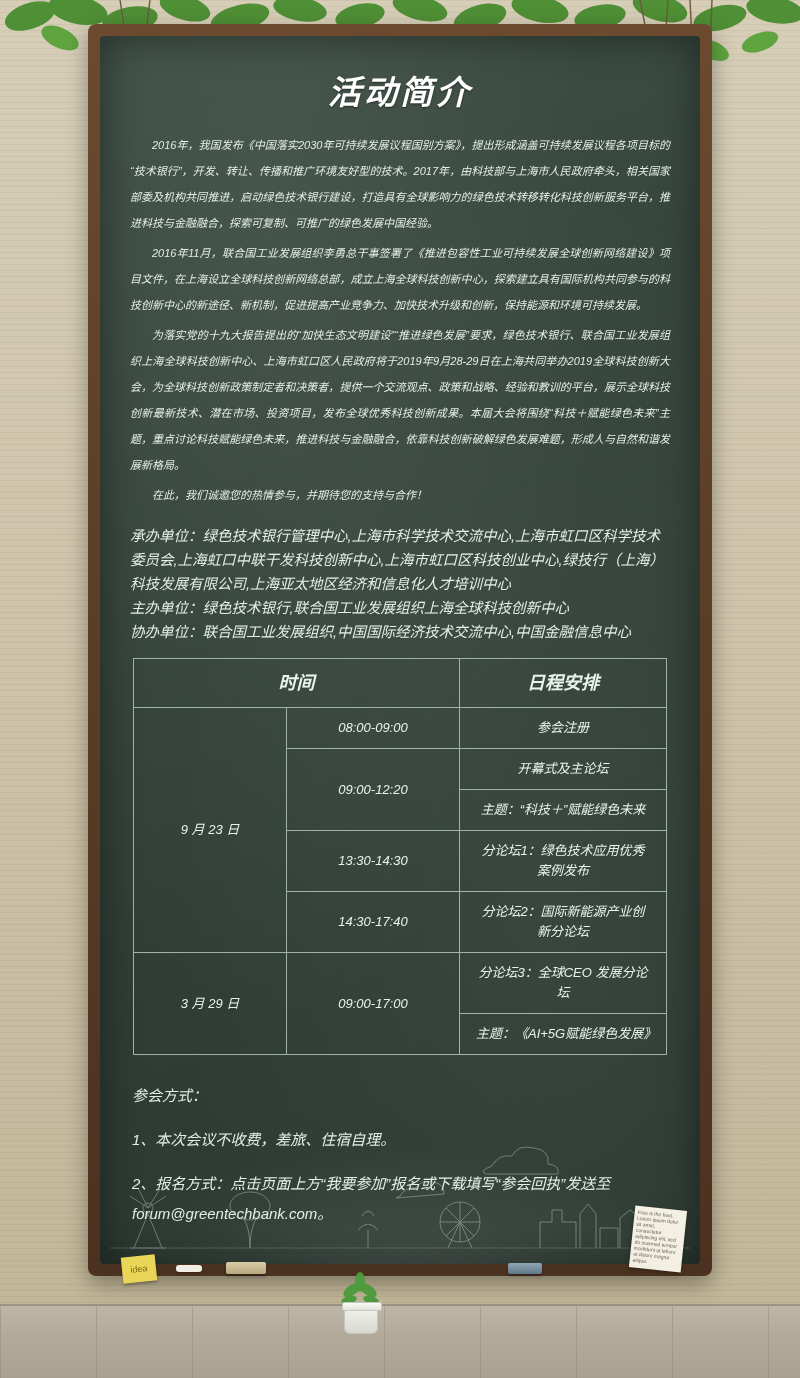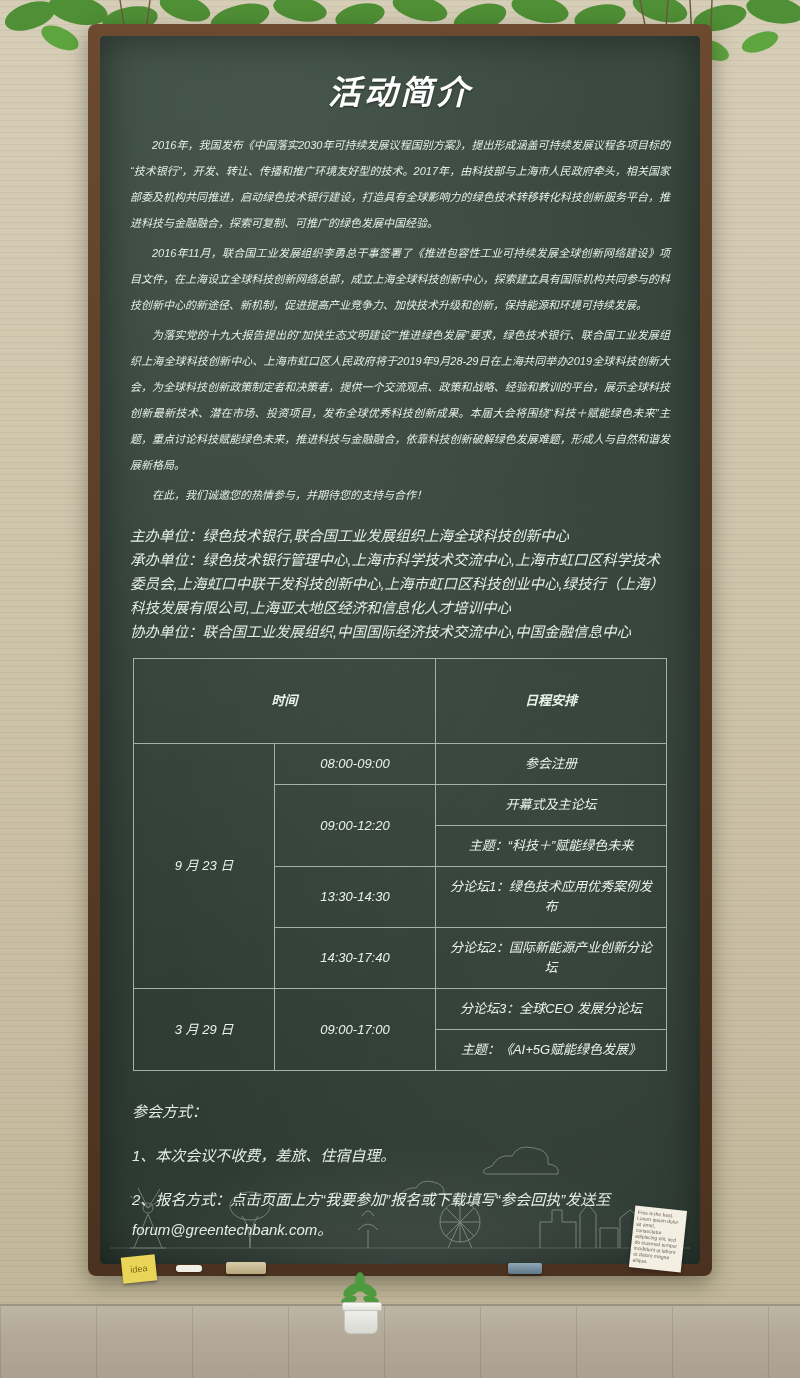--- a/index.html
+++ b/index.html
@@ -71,24 +71,24 @@
   }
   .meta-block{margin-top:16px;margin-bottom:14px;}
   
   table.schedule{
     border-collapse:collapse;width:534px;margin:10px auto 0 auto;
     font-size:13px;color:#e9f3ea;
   }
   table.schedule th, table.schedule td{
     border:1px solid #9fb3a6;
     text-align:center;vertical-align:middle;
-    padding:10px 10px;
+    padding:10px 16px;
     line-height:20px;
   }
-  table.schedule th{font-weight:bold;font-size:13px;padding:32px 6px;}
+  table.schedule th{font-weight:bold;font-size:18px;padding:14px 6px;}
   .col-day{width:120px;}
   .col-time{width:140px;}
   
   .notes{margin:26px 2px 0 2px;}
   .notes p{font-size:15px;line-height:30px;color:#e4eee6;margin:0 0 14px 0;}
   
   .vines{position:absolute;left:0;top:0;width:800px;height:150px;pointer-events:none;}
   .tag{
     position:absolute;background:linear-gradient(180deg,#d9c089,#c9ab6d);
     border-radius:3px;box-shadow:0 2px 4px rgba(0,0,0,.3);
@@ -194,22 +194,22 @@
       <div class="board-inner">
 
         <div class="title">活动简介</div>
 
         <p class="para">2016年，我国发布《中国落实2030年可持续发展议程国别方案》，提出形成涵盖可持续发展议程各项目标的“技术银行”，开发、转让、传播和推广环境友好型的技术。2017年，由科技部与上海市人民政府牵头，相关国家部委及机构共同推进，启动绿色技术银行建设，打造具有全球影响力的绿色技术转移转化科技创新服务平台，推进科技与金融融合，探索可复制、可推广的绿色发展中国经验。</p>
         <p class="para">2016年11月，联合国工业发展组织李勇总干事签署了《推进包容性工业可持续发展全球创新网络建设》项目文件，在上海设立全球科技创新网络总部，成立上海全球科技创新中心，探索建立具有国际机构共同参与的科技创新中心的新途径、新机制，促进提高产业竞争力、加快技术升级和创新，保持能源和环境可持续发展。</p>
         <p class="para">为落实党的十九大报告提出的“加快生态文明建设”“推进绿色发展”要求，绿色技术银行、联合国工业发展组织上海全球科技创新中心、上海市虹口区人民政府将于2019年9月28-29日在上海共同举办2019全球科技创新大会，为全球科技创新政策制定者和决策者，提供一个交流观点、政策和战略、经验和教训的平台，展示全球科技创新最新技术、潜在市场、投资项目，发布全球优秀科技创新成果。本届大会将围绕“科技＋赋能绿色未来”主题，重点讨论科技赋能绿色未来，推进科技与金融融合，依靠科技创新破解绿色发展难题，形成人与自然和谐发展新格局。</p>
         <p class="para">在此，我们诚邀您的热情参与，并期待您的支持与合作！</p>
 
         <div class="meta-block">
+          <p class="meta">承办单位：绿色技术银行管理中心,上海市科学技术交流中心,上海市虹口区科学技术委员会,上海虹口中联干发科技创新中心,上海市虹口区科技创业中心,绿技行（上海）科技发展有限公司,上海亚太地区经济和信息化人才培训中心</p>
           <p class="meta">主办单位：绿色技术银行,联合国工业发展组织上海全球科技创新中心</p>
-          <p class="meta">承办单位：绿色技术银行管理中心,上海市科学技术交流中心,上海市虹口区科学技术委员会,上海虹口中联干发科技创新中心,上海市虹口区科技创业中心,绿技行（上海）科技发展有限公司,上海亚太地区经济和信息化人才培训中心</p>
           <p class="meta">协办单位：联合国工业发展组织,中国国际经济技术交流中心,中国金融信息中心</p>
         </div>
 
         <table class="schedule">
           <thead>
             <tr>
               <th class="col-day" colspan="2">时间</th>
               <th>日程安排</th>
             </tr>
           </thead>

